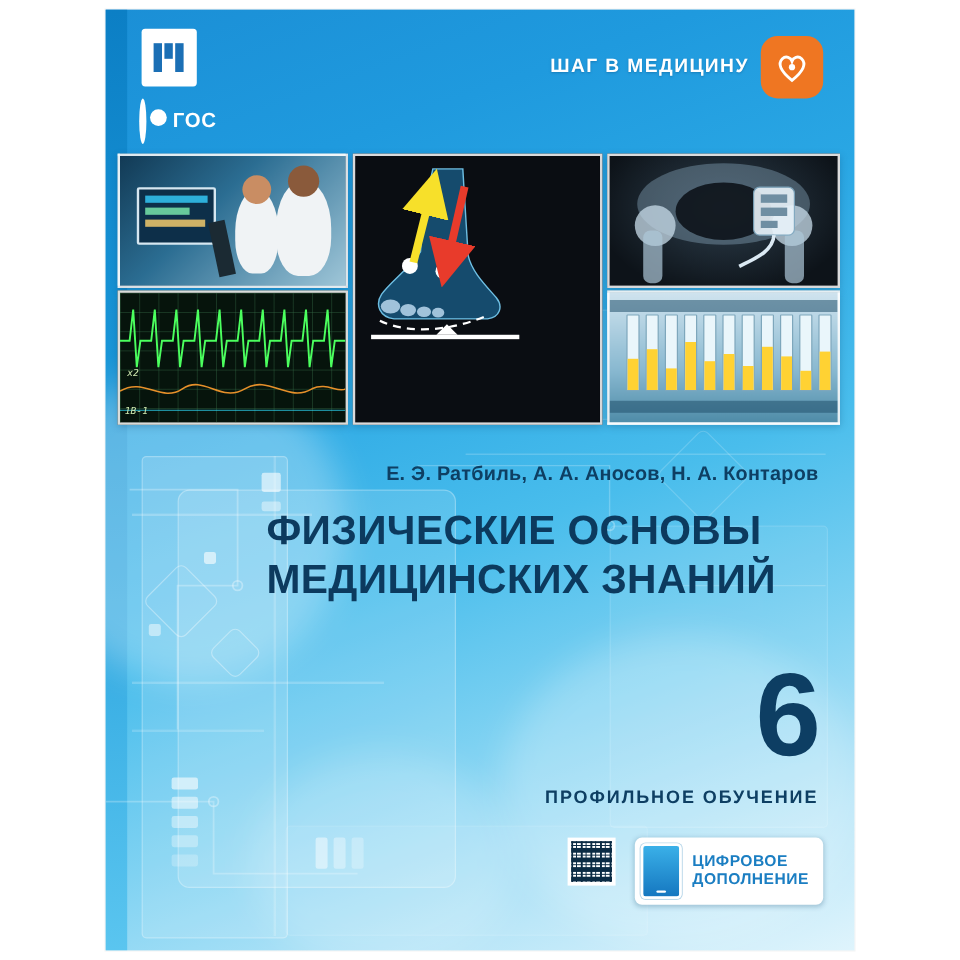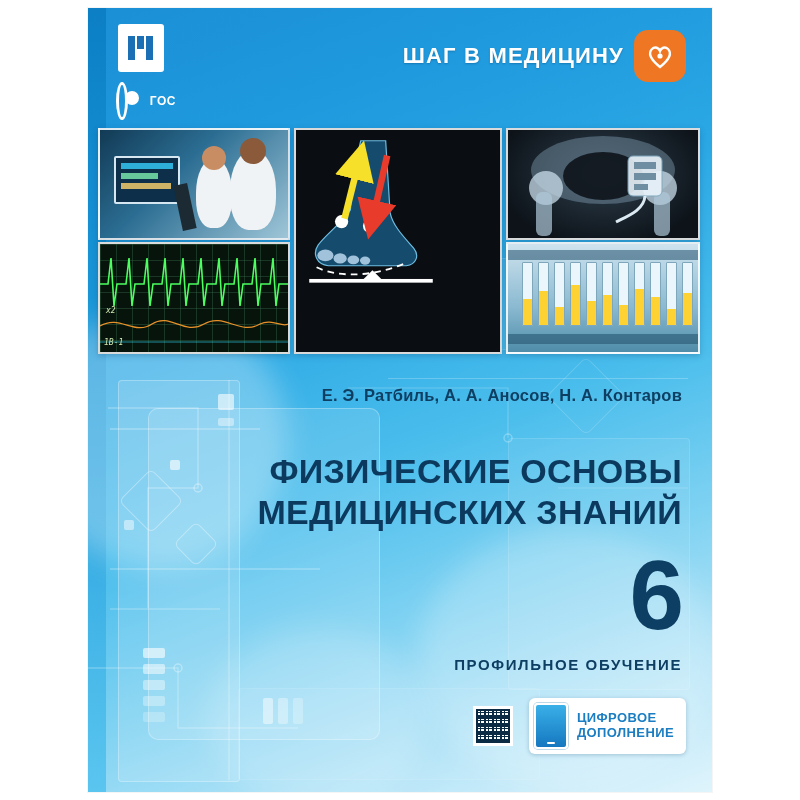--- a/index.html
+++ b/index.html
@@ -71,21 +71,21 @@
   .series-badge {
     position: absolute;
     right: 26px;
     top: 22px;
     display: flex;
     align-items: center;
     gap: 10px;
   }
   .series-text {
     font-weight: bold;
-    font-size: 22px;
+    font-size: 16px;
     letter-spacing: 1.2px;
     color: #ffffff;
     text-shadow: 0 1px 2px rgba(0,60,110,.35);
     white-space: nowrap;
     margin-left: 16px;
   }
   .series-mark {
     width: 52px; height: 52px;
     border-radius: 14px;
     background: #ef7622;
@@ -121,21 +121,21 @@
     content: "";
     position: absolute;
     left: 6px; top: 6px;
     width: 14px; height: 14px;
     border-radius: 50%;
     background: #ffffff;
   }
   .fgos-text {
     color: #ffffff;
     font-weight: bold;
-    font-size: 12px;
+    font-size: 17px;
     letter-spacing: .5px;
     margin-left: 19px;
   }
 
   
   .collage { position: absolute; left: 0; top: 108px; width: 100%; height: 252px; }
 
   .photo {
     position: absolute;
     overflow: hidden;
@@ -194,28 +194,26 @@
     letter-spacing: .2px;
     text-align: right;
     white-space: nowrap;
     margin-left: 48px;
   }
   .title {
     position: absolute;
     right: 30px;
     top: 414px;
     width: 460px;
-    text-align: right;
     font-size: 34px;
     line-height: 1.22;
     font-weight: bold;
     color: #0c3a5e;
     letter-spacing: .3px;
     text-transform: uppercase;
-    margin-top: 29px;
   }
   .grade {
     position: absolute;
     right: 30px;
     top: 538px;
     font-size: 98px;
     line-height: 1;
     font-weight: bold;
     color: #0d3e63;
     letter-spacing: -2px;
@@ -231,21 +229,20 @@
     text-transform: uppercase;
     margin-left: 33px;
   }
 
   
   .digital {
     position: absolute;
     right: 26px;
     bottom: 38px;
     display: flex;
-    align-items: center;
   }
   .qr {
     width: 40px; height: 40px;
     margin-right: 16px;
     background: #ffffff;
     padding: 3px;
     box-sizing: border-box;
   }
   .qr-inner {
     width: 100%; height: 100%;

